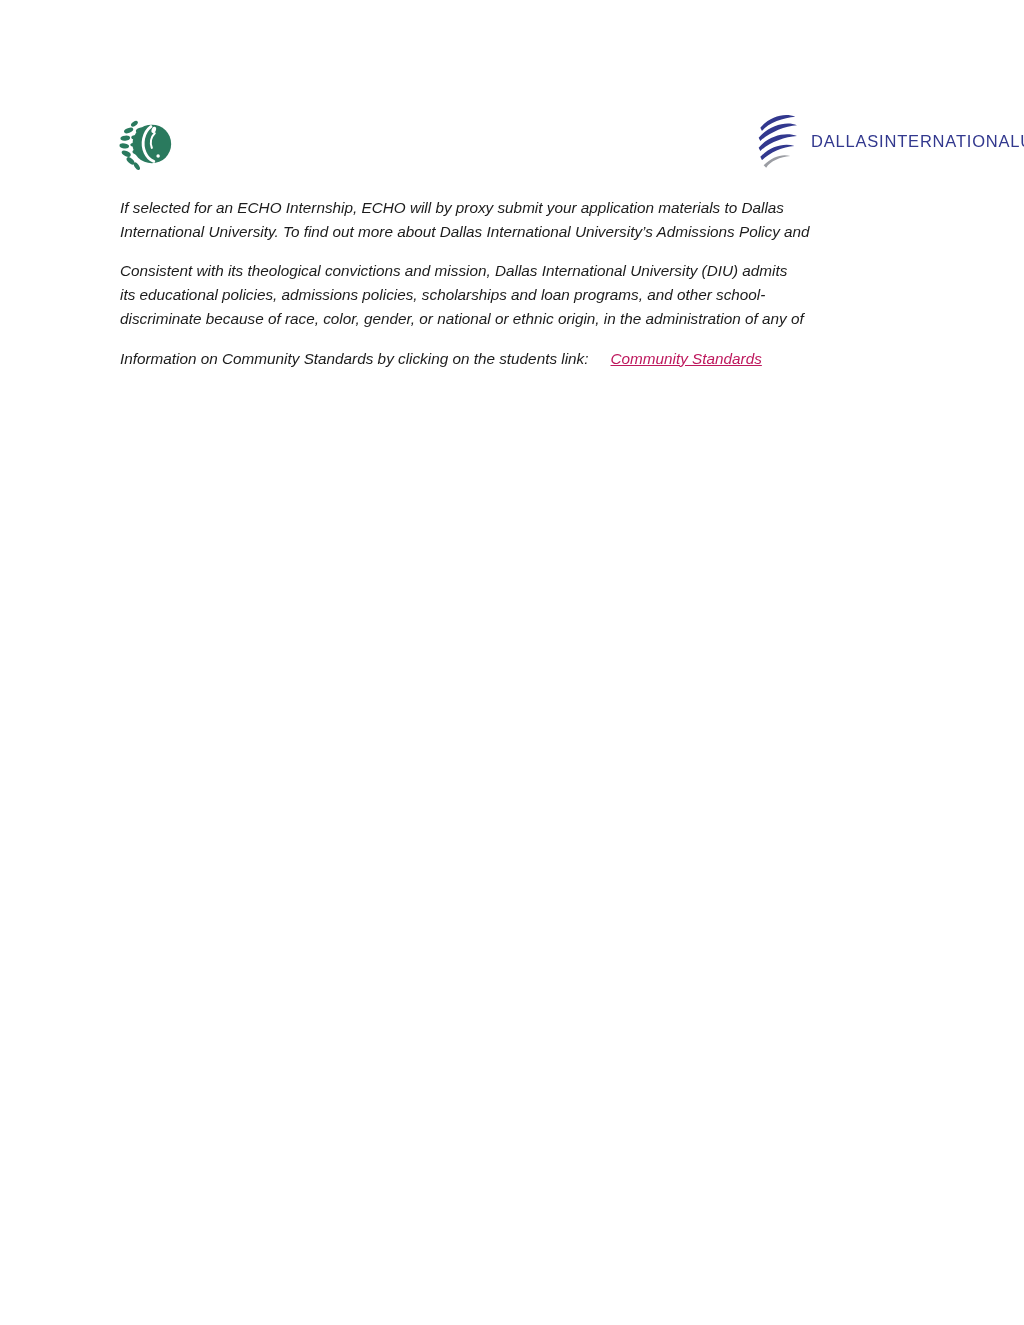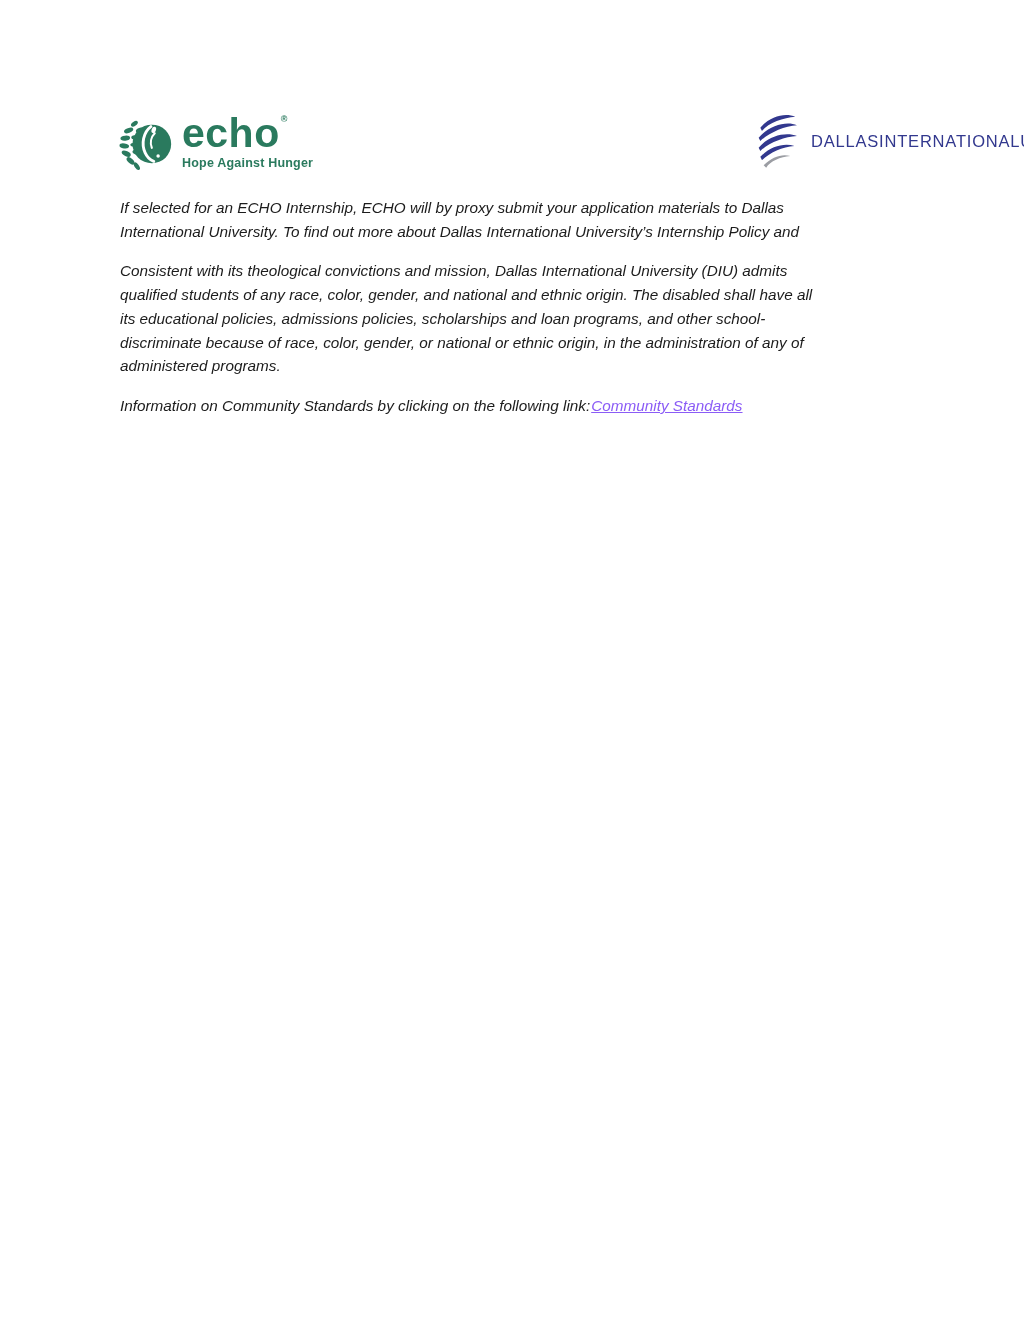--- a/index.html
+++ b/index.html
@@ -84,23 +84,23 @@
     top: 196px;
     width: 800px;
     color: #1c1c1c;
     font-size: 15.3px;
     line-height: 23.7px;
   }
   .paragraph { margin: 0 0 16px 0; font-style: italic; }
   .tline { white-space: normal; }
   .link-line { }
   .doc-link {
-    color: #8b5cf6;
+    color: #be185d;
     text-decoration: underline;
-    margin-left: 1px;
+    margin-left: 22px;
     cursor: pointer;
   }
 </style>
 </head>
 <body>
 
 <div class="page">
 
   <div class="echo-logo">
     <span>
@@ -125,27 +125,20 @@
         <g fill="none" stroke="#ffffff" stroke-linecap="round">
           <path d="M34,13 C26,19 24,31 28,40 C30,44.5 33,47.5 37,49" stroke-width="3"></path>
           <path d="M38,20 C34,24 33,30 35,35" stroke-width="2.2"></path>
         </g>
         <g fill="#ffffff">
           <ellipse cx="37" cy="16.5" rx="2.2" ry="3.4" transform="rotate(20 37 16.5)"></ellipse>
           <circle cx="41.5" cy="43.5" r="1.8"></circle>
         </g>
       </svg>
     </span>
-    <div class="echo-text-col">
-      <div class="echo-wordmark-row">
-        <span class="echo-wordmark">echo</span>
-        <span class="echo-reg">®</span>
-      </div>
-      <div class="echo-tagline">Hope Against Hunger</div>
-    </div>
   </div>
 
   <div class="diu-logo">
     <span>
       <svg width="50" height="62" viewBox="0 0 60 72" aria-hidden="true">
         <g fill="#32388e">
           <path d="M10,20 C22,6 40,2 52,7 C38,8 20,14 12,24 Z"></path>
           <path d="M8,32 C21,17 41,12 54,17 C39,18 20,26 10,36 Z"></path>
           <path d="M8,44 C21,29 41,25 54,30 C39,31 20,38 10,48 Z"></path>
           <path d="M10,55 C22,42 39,38 51,42 C37,43 21,50 12,59 Z"></path>
@@ -159,29 +152,27 @@
       <div class="diu-line">DALLAS</div>
       <div class="diu-line">INTERNATIONAL</div>
       <div class="diu-line">UNIVERSITY</div>
     </div>
   </div>
 
   <div class="doc-body">
 
     <div class="paragraph">
       <div class="tline">If selected for an ECHO Internship, ECHO will by proxy submit your application materials to Dallas</div>
-      <div class="tline">International University. To find out more about Dallas International University’s Internship Policy and</div>
+      <div class="tline">International University. To find out more about Dallas International University’s Admissions Policy and</div>
     </div>
 
     <div class="paragraph">
       <div class="tline">Consistent with its theological convictions and mission, Dallas International University (DIU) admits</div>
-      <div class="tline">qualified students of any race, color, gender, and national and ethnic origin. The disabled shall have all</div>
       <div class="tline">its educational policies, admissions policies, scholarships and loan programs, and other school-</div>
       <div class="tline">discriminate because of race, color, gender, or national or ethnic origin, in the administration of any of</div>
-      <div class="tline">administered programs.</div>
     </div>
 
     <div class="paragraph link-line">
-      <span>Information on Community Standards by clicking on the following link:</span><a class="doc-link" href="#">Community Standards</a>
+      <span>Information on Community Standards by clicking on the students link:</span><a class="doc-link" href="#">Community Standards</a>
     </div>
 
   </div>
 </div>
 
 </body></html>

